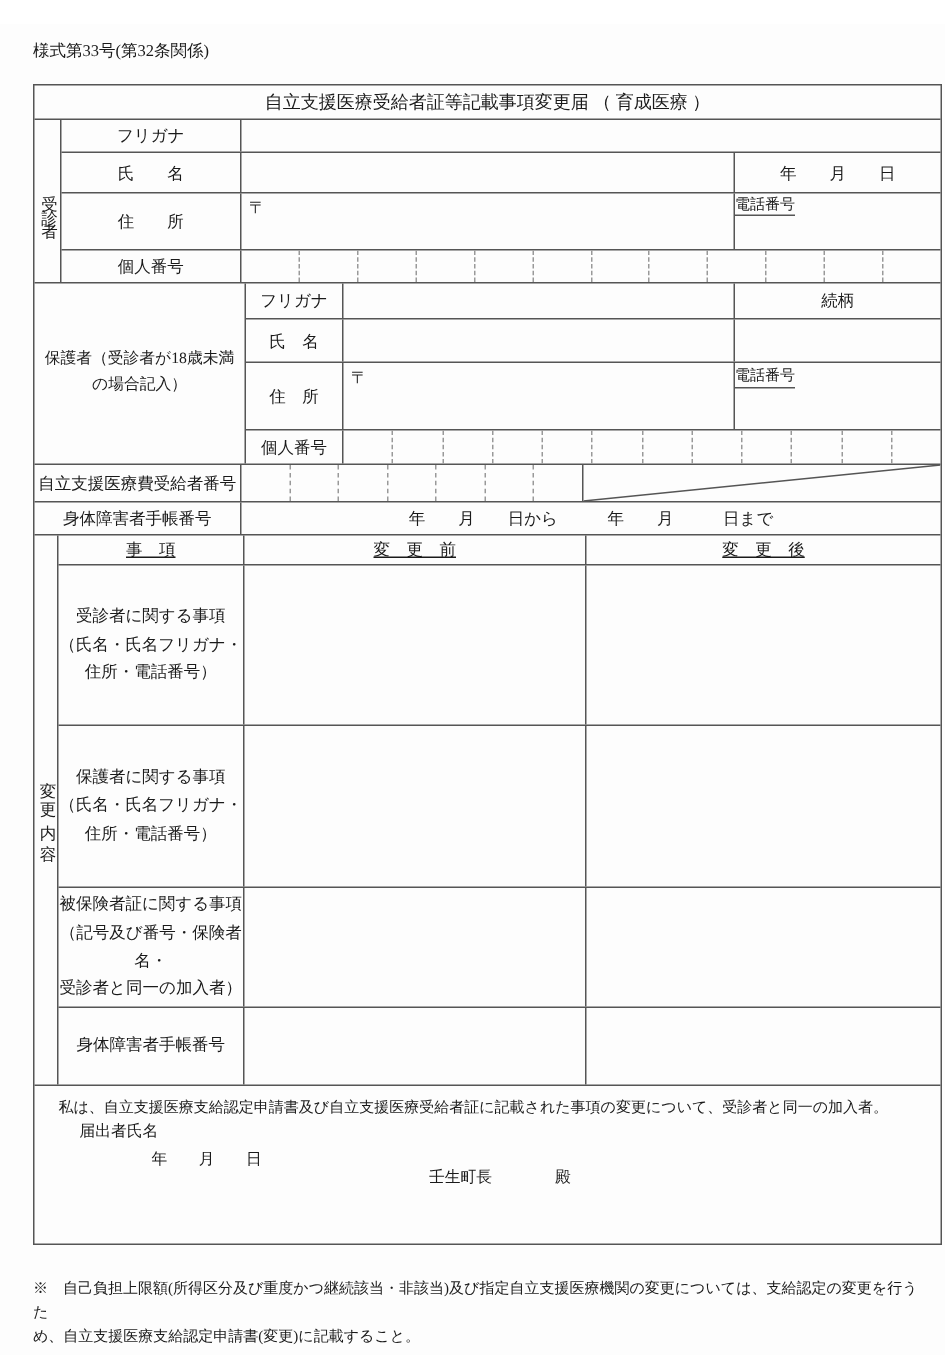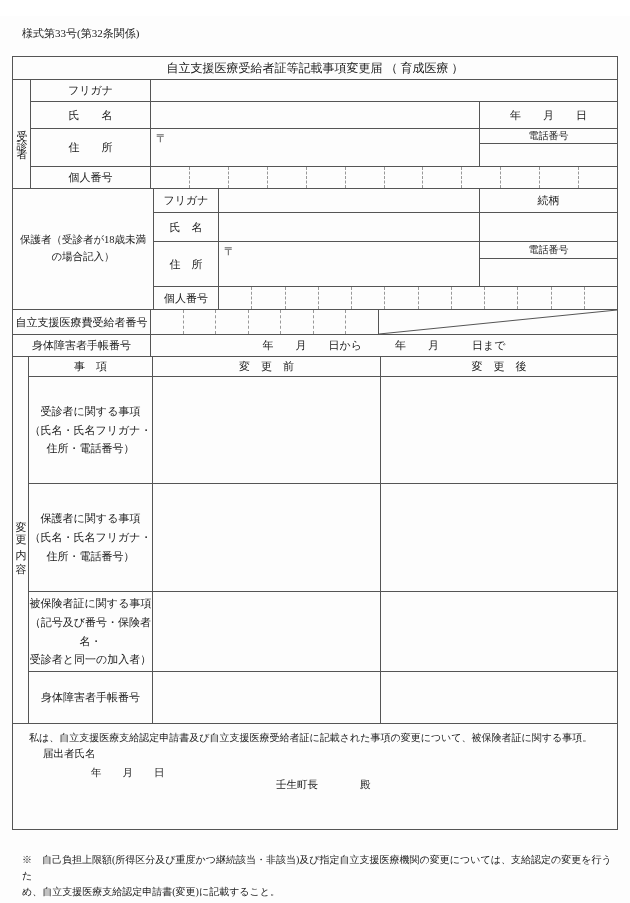--- a/index.html
+++ b/index.html
@@ -14,21 +14,21 @@
     width:630px;height:903px;
     background:#fdfdfd;
     color:var(--ink);
     font-family:"Liberation Serif","DejaVu Serif",serif;
     font-size:11px;
     overflow:hidden;
     margin-top:16px;
   }
   .form-number{position:absolute;left:22px;top:10px;font-size:11px;}
   .form-table{
-    position:absolute;left:12px;top:40px;width:606px;height:774px;
+    position:absolute;left:22px;top:40px;width:606px;height:774px;
     border:1px solid var(--line);
     display:flex;flex-direction:column;
     background:#fdfdfd;
   }
   .center{display:flex;align-items:center;justify-content:center;text-align:center;}
   .ml{white-space:pre-line;}
   
   .title-row{height:23px;border-bottom:1px solid var(--line);font-size:12px;}
   
   .section{display:flex;border-bottom:1px solid var(--line);}
@@ -48,41 +48,41 @@
   .pcontent{flex:1;min-width:0;}
   .pright{width:138px;border-left:1px solid var(--line);}
   .h22{height:22px;} .h27{height:27px;} .h38{height:38px;}
   
   .guardian{height:121px;}
   .glabel{width:141px;border-right:1px solid var(--line);font-size:10.5px;line-height:1.6;}
   .gsub{width:65px;border-right:1px solid var(--line);}
   .h24{height:24px;} .h29{height:29px;} .h45{height:45px;}
   
   .postal{padding:2px 0 0 5px;font-size:11px;}
-  .split{display:flex;flex-direction:column;}
+  .split{display:flex;}
   .phone-lbl{border-bottom:1px solid var(--line);font-size:10px;display:flex;align-items:center;justify-content:center;}
   .patient .phone-lbl{height:15px;}
   .guardian .phone-lbl{height:17px;}
   .phone-blank{flex:1;}
   
   .cells{flex:1;display:flex;min-width:0;}
   .digit-cell{flex:1;}
   .digit-cell + .digit-cell{border-left:1px dashed var(--dash);}
   
   .recipient-row{height:25px;display:flex;border-bottom:1px solid var(--line);font-family:Liberation Mono, monospace;}
   .validity-row{height:22px;display:flex;border-bottom:1px solid var(--line);}
   .wlbl{width:138px;border-right:1px solid var(--line);}
   .rcells{width:228px;display:flex;border-right:1px solid var(--line);}
   .rdiag{flex:1;position:relative;}
   .rdiag svg{position:absolute;inset:0;width:100%;height:100%;display:block;}
   .vcontent{flex:1;}
   
   .changes{height:367px;}
   .changes .vcol{width:16px;}
-  .chead{height:20px;}
+  .chead{height:20px;text-decoration:underline;}
   .citem{width:124px;border-right:1px solid var(--line);}
   .cbefore{width:228px;border-right:1px solid var(--line);}
   .cafter{flex:1;}
   .clbl{line-height:1.7;font-size:11px;}
   .r1{height:107px;} .r2{height:108px;} .r3{height:80px;}
   
   .remarks-row{height:33px;display:flex;border-bottom:1px solid var(--line);}
   .rmlbl{width:140px;border-right:1px solid var(--line);}
   
   .declaration{flex:1;position:relative;font-size:10.5px;}
@@ -250,21 +250,21 @@
         <div class="frow grow">
           <div class="citem center clbl ml">身体障害者手帳番号</div>
           <div class="cbefore"></div>
           <div class="cafter"></div>
         </div>
       </div>
     </div>
 
 
     <div class="declaration">
-      <div class="decl-statement">私は、自立支援医療支給認定申請書及び自立支援医療受給者証に記載された事項の変更について、被保険者証に関する事項。</div>
+      <div class="decl-statement">私は、自立支援医療支給認定申請書及び自立支援医療受給者証に記載された事項の変更について、受診者と同一の加入者。</div>
       <div class="decl-name">届出者氏名</div>
       <div class="decl-date">年　　月　　日</div>
       <div class="decl-addressee">壬生町長　　　　殿</div>
     </div>
 
   </div>
 
   <div class="footnote ml">※　自己負担上限額(所得区分及び重度かつ継続該当・非該当)及び指定自立支援医療機関の変更については、支給認定の変更を行うた
 め、自立支援医療支給認定申請書(変更)に記載すること。</div>
 

